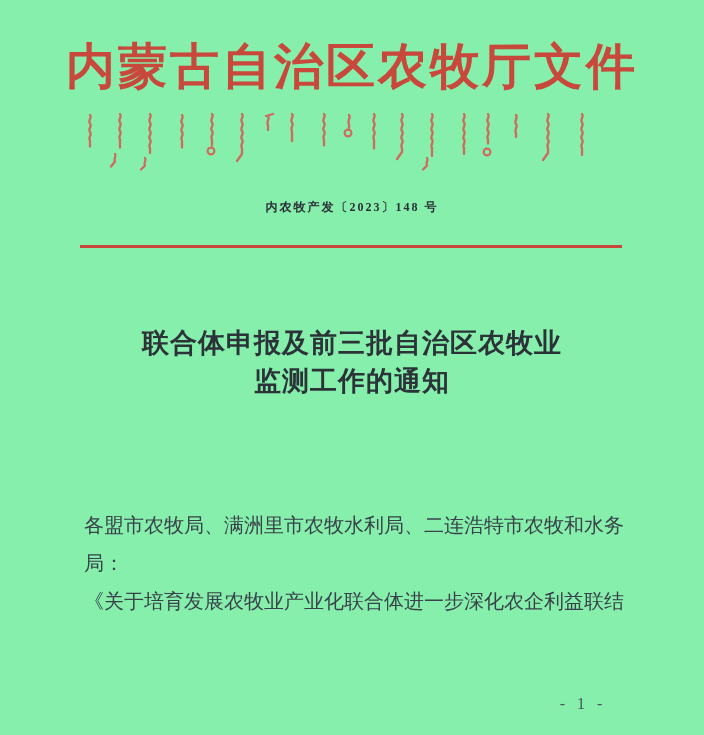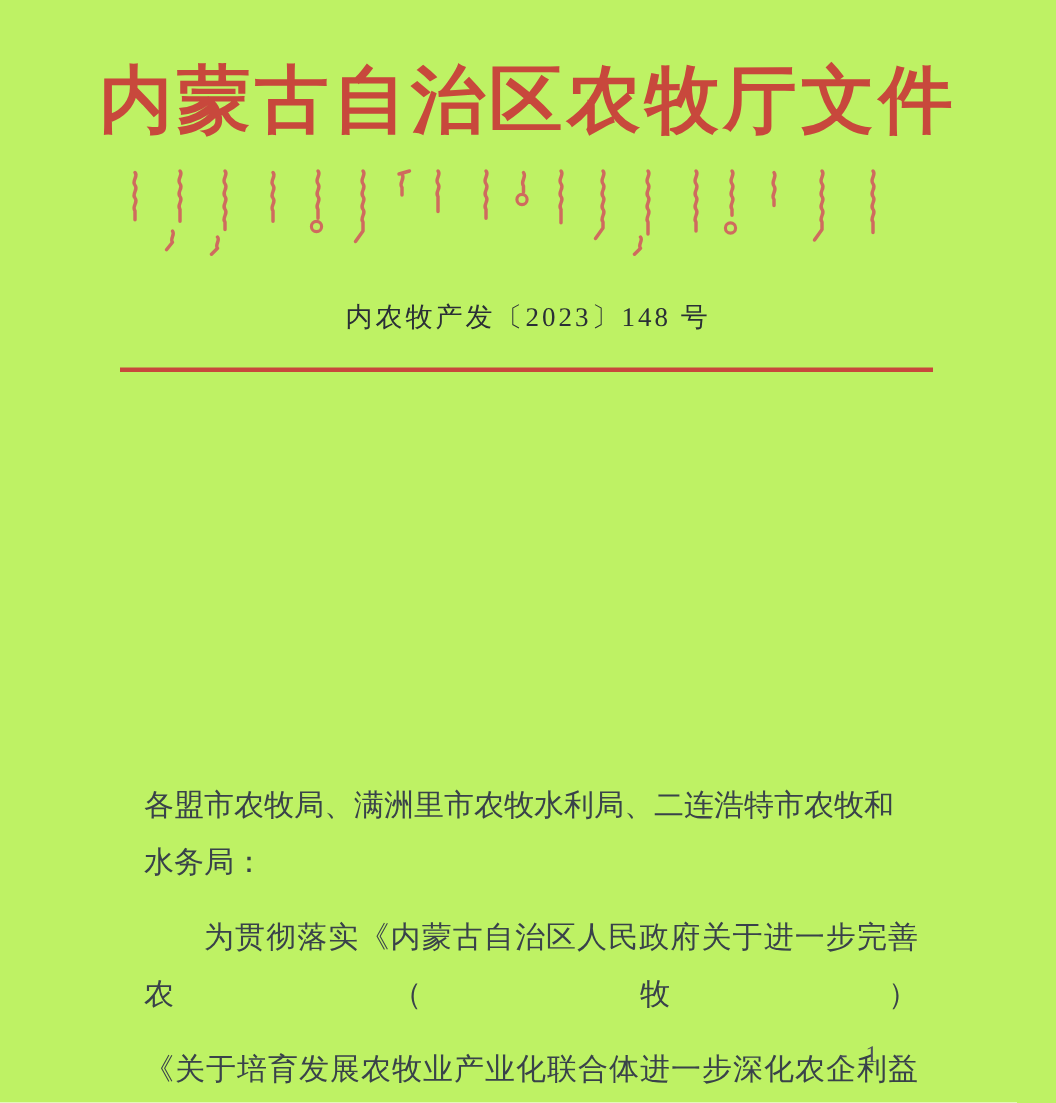--- a/index.html
+++ b/index.html
@@ -8,60 +8,61 @@
     --body-ink:#39424a;
   }
   *{margin:0;padding:0;box-sizing:border-box;}
   html,body{background:#ffffff;}
   body{
     width:704px;height:735px;
     font-family:"Liberation Serif","DejaVu Serif",serif;
     position:relative;overflow:hidden;
   }
   .page{
-    position:absolute;left:0;top:0;width:704px;height:735px;background:#bef264;
+    position:absolute;left:0;top:0;width:704px;height:735px;background:#86efac;
   }
   .org-title{
     position:absolute;left:0;top:34px;width:704px;
     text-align:center;
     font-size:49px;font-weight:700;
     letter-spacing:3px;
     color:var(--accent);
     white-space:nowrap;
   }
   .mongolian-row{
     position:absolute;left:84px;top:112px;width:540px;height:64px;
   }
   .doc-number{
     position:absolute;left:0;top:199px;width:704px;
     text-align:center;
-    font-size:18px;
+    font-size:12px;
     letter-spacing:2px;
     color:#2a2f36;
+    font-weight:bold;
   }
   .red-divider{
     position:absolute;left:80px;top:245px;width:542px;height:3px;
     background:var(--accent);
     border:none;
   }
   .notice-title{
     position:absolute;left:0;top:324px;width:704px;
     text-align:center;
     font-size:27px;font-weight:700;
     line-height:38px;
     letter-spacing:1px;
     color:var(--title-ink);
   }
   .body-block{
     position:absolute;left:84px;top:506px;width:540px;
     font-size:20px;
     line-height:38px;
     color:var(--body-ink);
   }
-  .body-block p{margin:12px;}
+  .body-block p{margin:0;}
   .body-block p.fill{
     text-align:justify;
     text-align-last:justify;
   }
   .body-block p.indent{
     text-indent:2em;
   }
   .page-number{
     position:absolute;left:548px;top:695px;width:70px;
     text-align:center;
@@ -112,24 +113,25 @@
       <path class="mg" d="M464 2 c2.5 2.5 -2.5 5.5 0 8.5 c2.5 3 -2.5 5.5 0 8.5 c2.5 3 -2.5 5.5 0 8.5 c2.5 3 -2.5 5.5 0 8.5 l0 5 l-5 7"></path>
       <path class="mg" d="M498 2 c2.5 2.5 -2.5 5.5 0 8.5 c2.5 3 -2.5 5.5 0 8.5 c2.5 3 -2.5 5.5 0 8.5 c2.5 3 -2.5 5.5 0 8.5 l0 7"></path>
     </svg>
   </div>
 
   <div class="doc-number">内农牧产发〔2023〕148 号</div>
 
   <div class="red-divider"></div>
 
   <div class="notice-title">
+    <div>联合体申报及前三批自治区农牧业</div>
+    <div>监测工作的通知</div>
   </div>
 
   <div class="body-block">
     <p>各盟市农牧局、满洲里市农牧水利局、二连浩特市农牧和水务局：</p>
-    <p class="fill indent">为贯彻落实《内蒙古自治区人民政府关于进一步完善农（牧）</p>
     <p class="fill">《关于培育发展农牧业产业化联合体进一步深化农企利益联结</p>
 
   </div>
 
   <div class="page-number">- 1 -</div>
 
 </div>
 
 </body></html>

